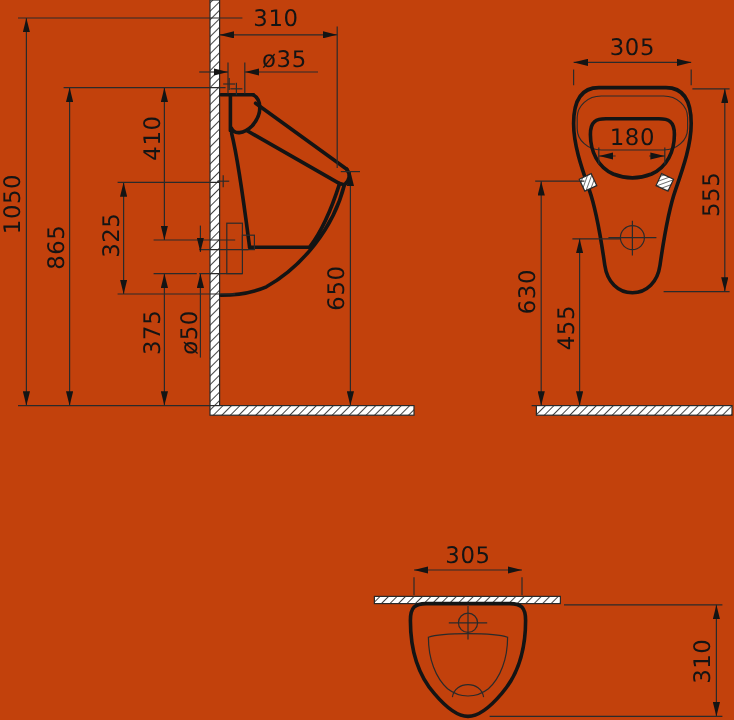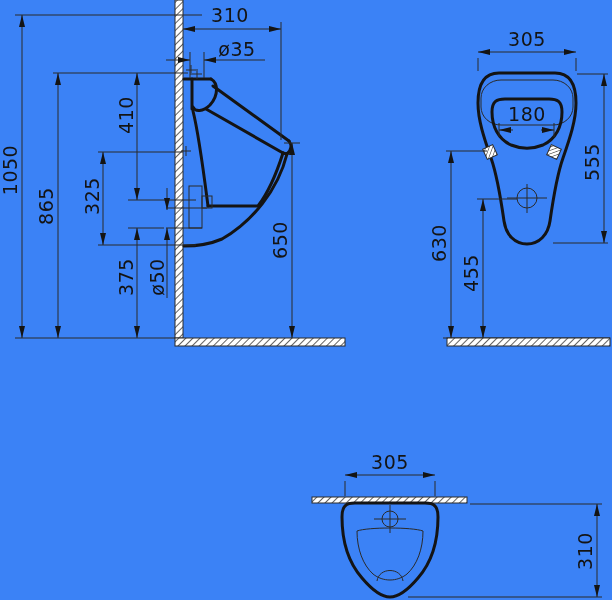--- a/index.html
+++ b/index.html
@@ -1,16 +1,16 @@
 <!DOCTYPE html>
 <html><head>
 <meta charset="utf-8">
 <style>
   html,body{margin:0;padding:0;background:#ffffff;}
-  .sheet{position:relative;width:612px;height:600px;background:#3b82f6;overflow:hidden;}
+  .sheet{position:relative;width:612px;height:600px;background:#c2410c;overflow:hidden;}
   svg{display:block;}
   text{font-family:"DejaVu Sans","Liberation Sans",sans-serif;font-size:19px;fill:#141414;letter-spacing:0.5px;}
   .thick{stroke:#141414;stroke-width:3;fill:none;stroke-linecap:round;stroke-linejoin:round;}
   .thin{stroke:#2a2a2a;stroke-width:1;fill:none;}
   .dim{stroke:#2a2a2a;stroke-width:1;fill:none;}
   .edge{stroke:#2a2a2a;stroke-width:1;}
 </style>
 </head>
 <body>
 

